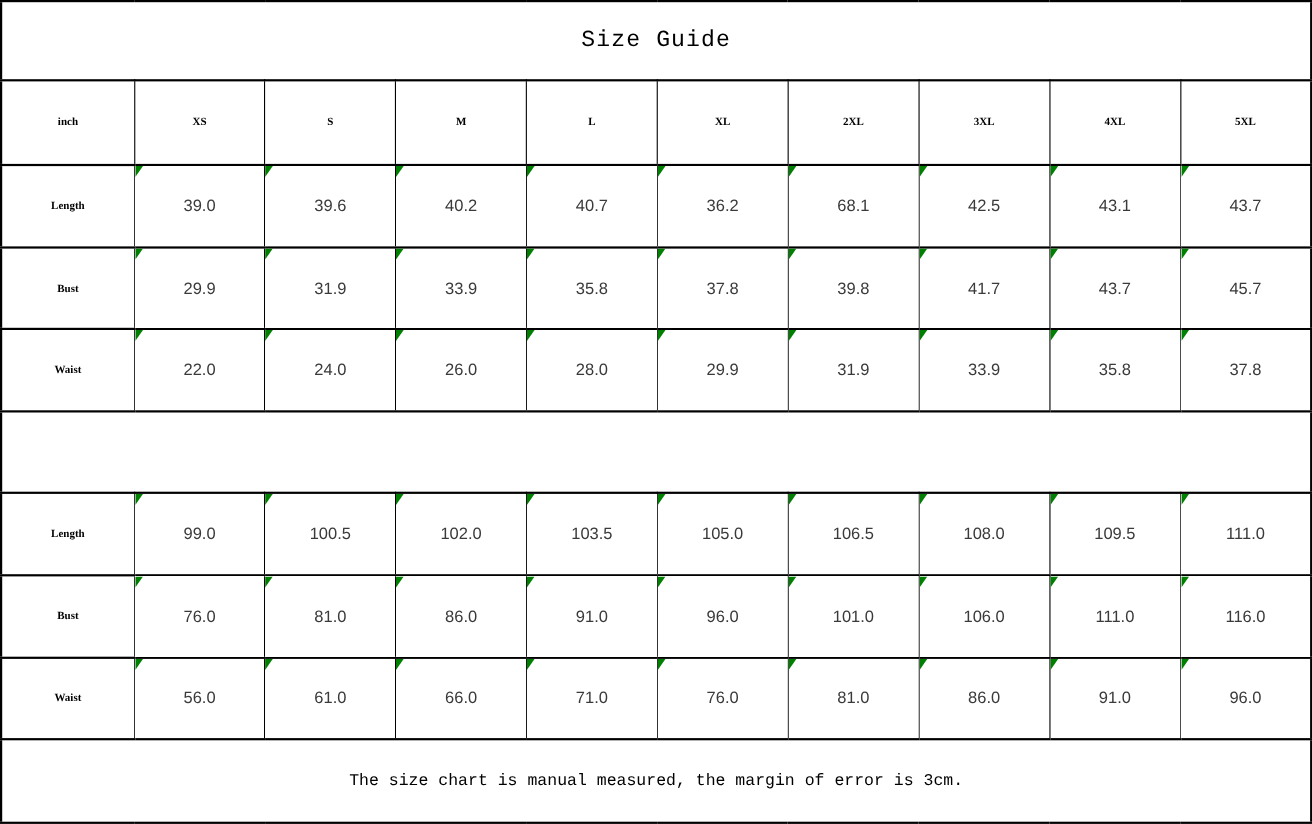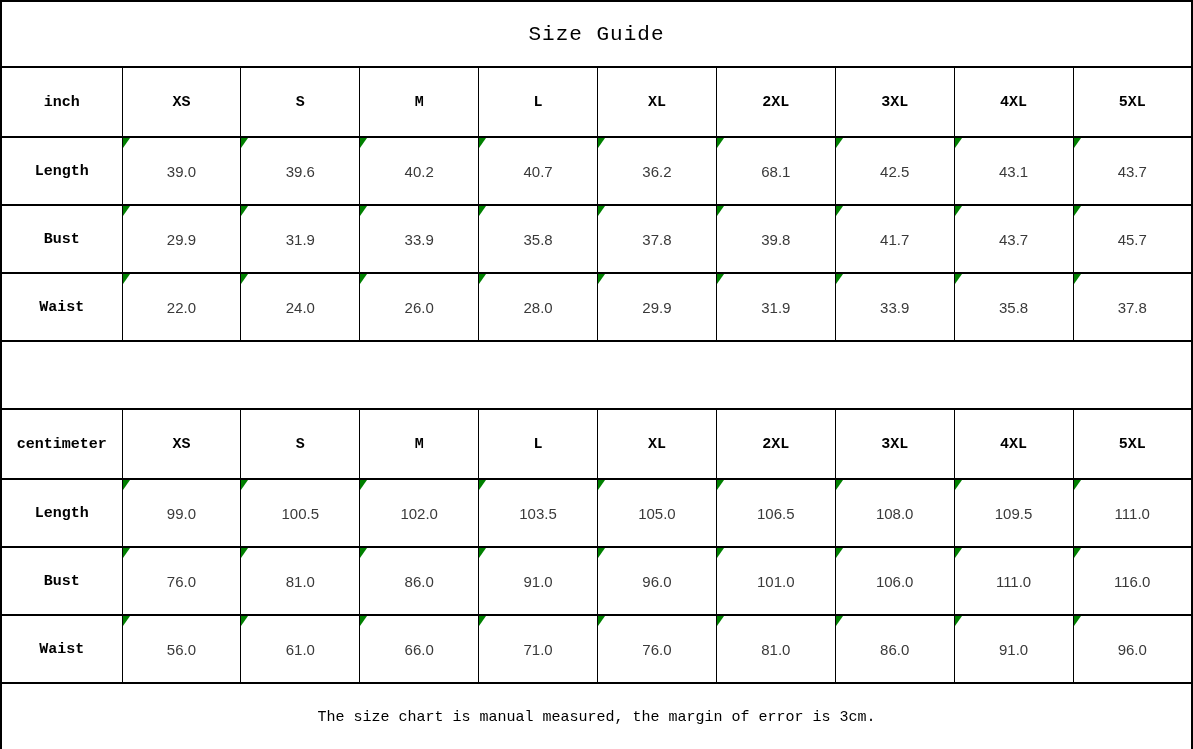--- a/index.html
+++ b/index.html
@@ -37,23 +37,23 @@
   tr.r-gap    { height: 68px; }
   tr.r-foot   { height: 69px; }
 
   td.title-cell {
     font-family: "Liberation Mono", "DejaVu Sans Mono", monospace;
     font-size: 21px;
     color: #000000;
     letter-spacing: 1px;
   }
   td.hdr-cell, td.label-cell {
-    font-family: Liberation Mono, monospace;
+    font-family: Liberation Serif, serif;
     font-weight: 700;
-    font-size: 15px;
+    font-size: 10px;
     color: #000000;
   }
   td.value-cell {
     position: relative;
     font-family: "Liberation Sans", "DejaVu Sans", sans-serif;
     font-size: 15px;
     color: #3a3a3a;
     margin-left: 28px;
   }
   .flag-triangle {
@@ -137,32 +137,20 @@
           <td class="value-cell"><span class="flag-triangle"></span><span>28.0</span></td>
           <td class="value-cell"><span class="flag-triangle"></span><span>29.9</span></td>
           <td class="value-cell"><span class="flag-triangle"></span><span>31.9</span></td>
           <td class="value-cell"><span class="flag-triangle"></span><span>33.9</span></td>
           <td class="value-cell"><span class="flag-triangle"></span><span>35.8</span></td>
           <td class="value-cell"><span class="flag-triangle"></span><span>37.8</span></td>
         </tr>
         <tr class="r-gap">
           <td class="gap-cell" colspan="10"></td>
         </tr>
-        <tr class="r-hdr">
-          <td class="hdr-cell">centimeter</td>
-          <td class="hdr-cell">XS</td>
-          <td class="hdr-cell">S</td>
-          <td class="hdr-cell">M</td>
-          <td class="hdr-cell">L</td>
-          <td class="hdr-cell">XL</td>
-          <td class="hdr-cell">2XL</td>
-          <td class="hdr-cell">3XL</td>
-          <td class="hdr-cell">4XL</td>
-          <td class="hdr-cell">5XL</td>
-        </tr>
         <tr class="r-data">
           <td class="label-cell">Length</td>
           <td class="value-cell"><span class="flag-triangle"></span><span>99.0</span></td>
           <td class="value-cell"><span class="flag-triangle"></span><span>100.5</span></td>
           <td class="value-cell"><span class="flag-triangle"></span><span>102.0</span></td>
           <td class="value-cell"><span class="flag-triangle"></span><span>103.5</span></td>
           <td class="value-cell"><span class="flag-triangle"></span><span>105.0</span></td>
           <td class="value-cell"><span class="flag-triangle"></span><span>106.5</span></td>
           <td class="value-cell"><span class="flag-triangle"></span><span>108.0</span></td>
           <td class="value-cell"><span class="flag-triangle"></span><span>109.5</span></td>

